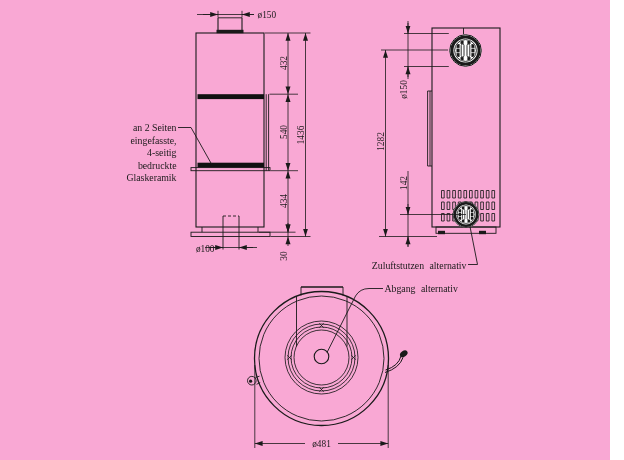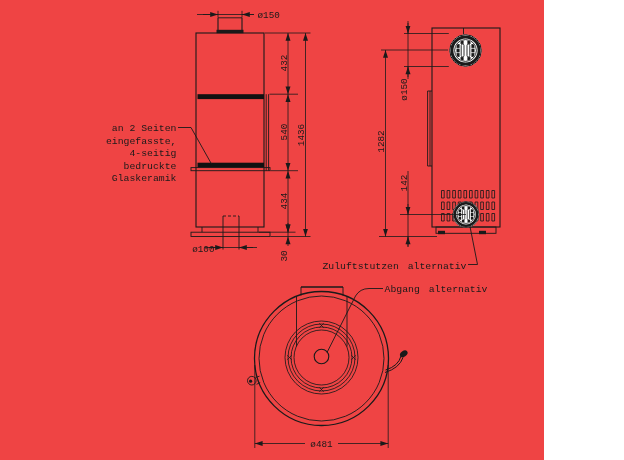--- a/index.html
+++ b/index.html
@@ -1,17 +1,17 @@
 <!DOCTYPE html>
 <html><head>
 <meta charset="utf-8">
 <style>
   html,body{margin:0;padding:0;background:#ffffff;}
-  .stage{position:relative;width:544px;height:460px;background:#ef4444;overflow:hidden;
-         font-family:Liberation Mono, monospace;}
+  .stage{position:relative;width:610px;height:460px;background:#f9a8d4;overflow:hidden;
+         font-family:Liberation Serif, serif;}
   svg{display:block;}
   .dim-text{font-size:9.3px;fill:#1a1a1a;}
   .note-text{font-size:9.8px;fill:#1a1a1a;}
   .lbl-text{font-size:9.8px;fill:#1a1a1a;}
 </style>
 </head>
 <body>
 
 <div class="stage">
 <svg width="624" height="460" viewBox="0 0 624 460">

